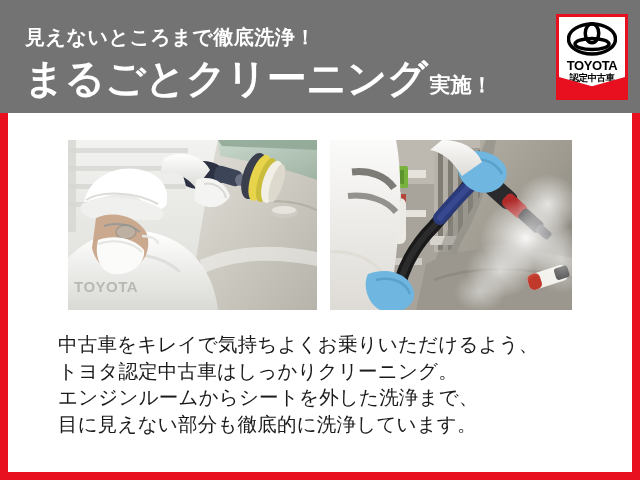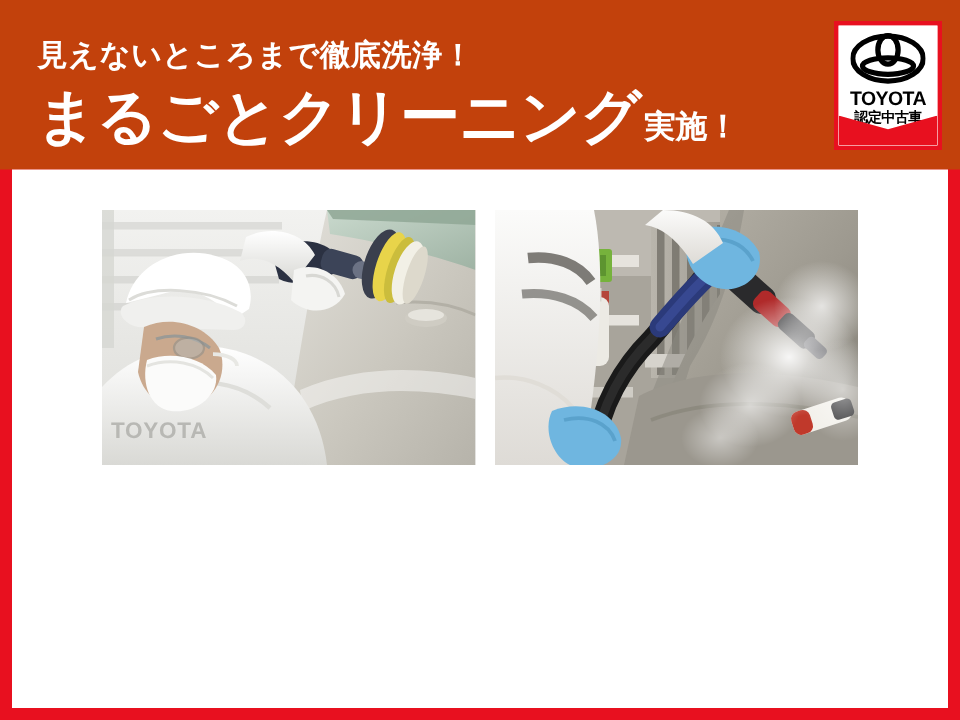--- a/index.html
+++ b/index.html
@@ -112,21 +112,21 @@
     line-height:26.5px;
     letter-spacing:0.2px;
   }
   .copy-line{white-space:nowrap;display:block;}
 </style>
 </head>
 <body>
 
 <div id="banner" style="background: rgb(232, 16, 31);">
 
-  <div id="header" style="background: #c2410c;">
+  <div id="header" style="background: #737373;">
 
     <div id="headline-sub">見えないところまで徹底洗浄！</div>
 
     <div id="headline-main-wrap">
       <span id="headline-main">まるごとクリーニング</span>
       <span id="headline-main-suffix">実施！</span>
     </div>
 
     <div id="logo-badge" style="border-color: rgb(232, 16, 31);">
       <div id="logo-inner">
@@ -337,15 +337,21 @@
             <ellipse cx="196" cy="98" rx="46" ry="40" fill="url(#steamR)"></ellipse>
             <ellipse cx="218" cy="64" rx="32" ry="30" fill="url(#steamR)" opacity="0.8"></ellipse>
             <ellipse cx="170" cy="130" rx="34" ry="28" fill="url(#steamR)" opacity="0.7"></ellipse>
             <ellipse cx="232" cy="120" rx="28" ry="34" fill="url(#steamR)" opacity="0.6"></ellipse>
             <ellipse cx="150" cy="152" rx="26" ry="20" fill="url(#steamR)" opacity="0.5"></ellipse>
           </g>
         </svg>
       </div>
     </div>
 
+    <div id="body-copy" style="color: rgb(26, 26, 26);">
+      <span class="copy-line">中古車をキレイで気持ちよくお乗りいただけるよう、</span>
+      <span class="copy-line">トヨタ認定中古車はしっかりクリーニング。</span>
+      <span class="copy-line">エンジンルームからシートを外した洗浄まで、</span>
+      <span class="copy-line">目に見えない部分も徹底的に洗浄しています。</span>
+    </div>
 
   </div>
 </div>
 
 </body></html>

